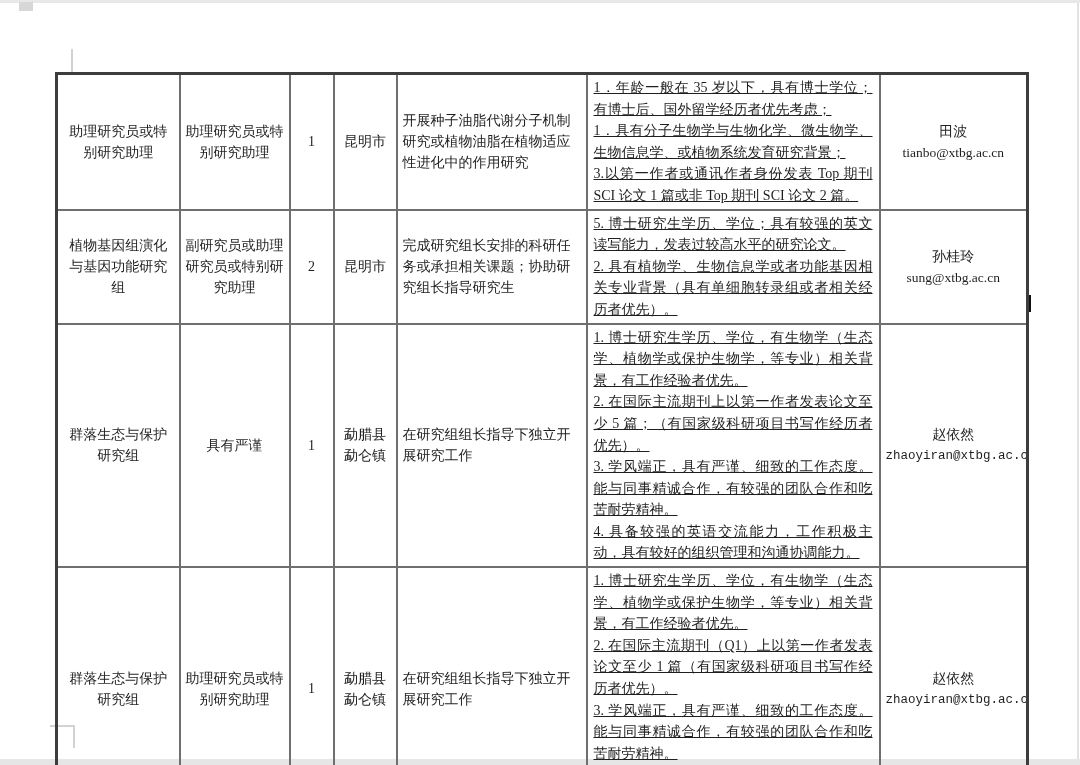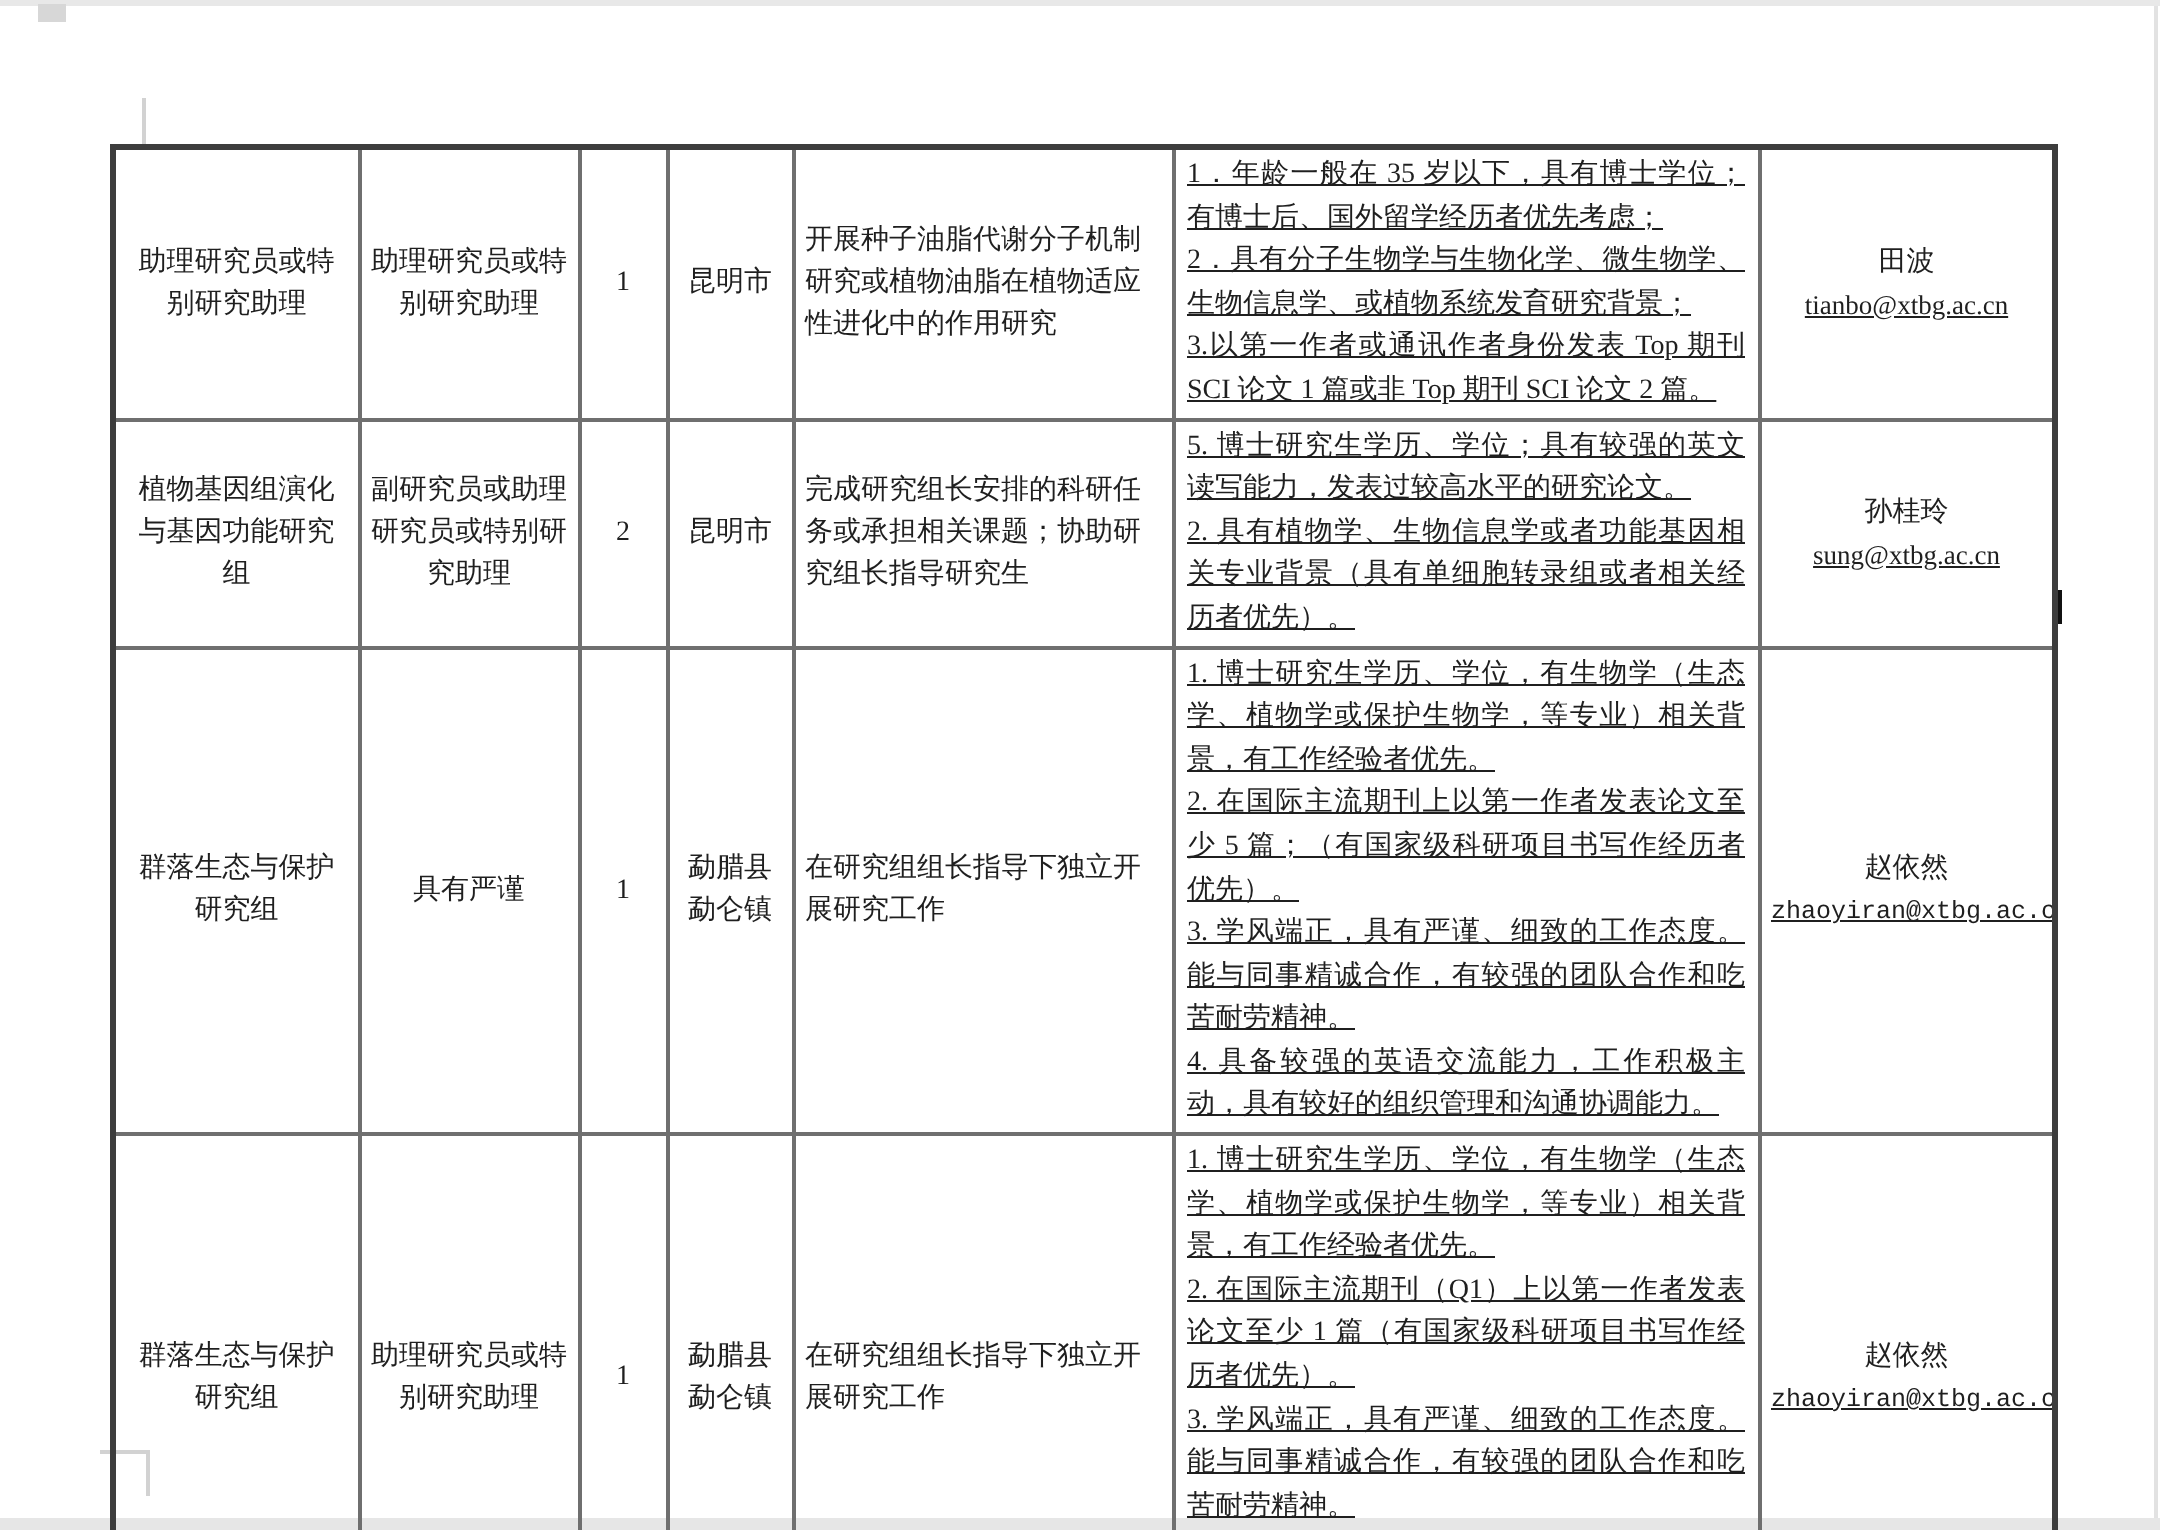--- a/index.html
+++ b/index.html
@@ -82,21 +82,21 @@
   td.c-req {
     vertical-align: top;
     text-align: justify;
     padding: 2px 6px;
     line-height: 21.6px;
     text-decoration: underline;
   }
   td.c-contact { text-align: center; }
   .req-item { margin: 0; }
   .contact-name { line-height: 22px; }
-  .contact-email { font-size: 13.5px; line-height: 20px; text-decoration: underline; }
+  .contact-email { font-size: 13.5px; line-height: 20px; }
   .contact-email.mono {
     font-family: "Liberation Mono", "DejaVu Sans Mono", monospace;
     font-size: 12.5px;
     letter-spacing: 0px;
   }
 </style>
 </head>
 <body>
 
 <div class="viewport">
@@ -123,21 +123,21 @@
     <tbody>
 
       <tr class="row-1">
         <td class="c-group"><span>助理研究员或特别研究助理</span></td>
         <td class="c-position"><span>助理研究员或特别研究助理</span></td>
         <td class="c-count"><span>1</span></td>
         <td class="c-location"><span>昆明市</span></td>
         <td class="c-duty"><span>开展种子油脂代谢分子机制研究或植物油脂在植物适应性进化中的作用研究</span></td>
         <td class="c-req">
           <div class="req-item">1．年龄一般在 35 岁以下，具有博士学位；有博士后、国外留学经历者优先考虑；</div>
-          <div class="req-item">2．具有分子生物学与生物化学、微生物学、生物信息学、或植物系统发育研究背景；</div>
+          <div class="req-item">1．具有分子生物学与生物化学、微生物学、生物信息学、或植物系统发育研究背景；</div>
           <div class="req-item">3.以第一作者或通讯作者身份发表 Top 期刊 SCI 论文 1 篇或非 Top 期刊 SCI 论文 2 篇。</div>
         </td>
         <td class="c-contact">
           <div class="contact-name">田波</div>
           <div class="contact-email">tianbo@xtbg.ac.cn</div>
         </td>
       </tr>
 
       <tr class="row-2">
         <td class="c-group"><span>植物基因组演化与基因功能研究组</span></td>

